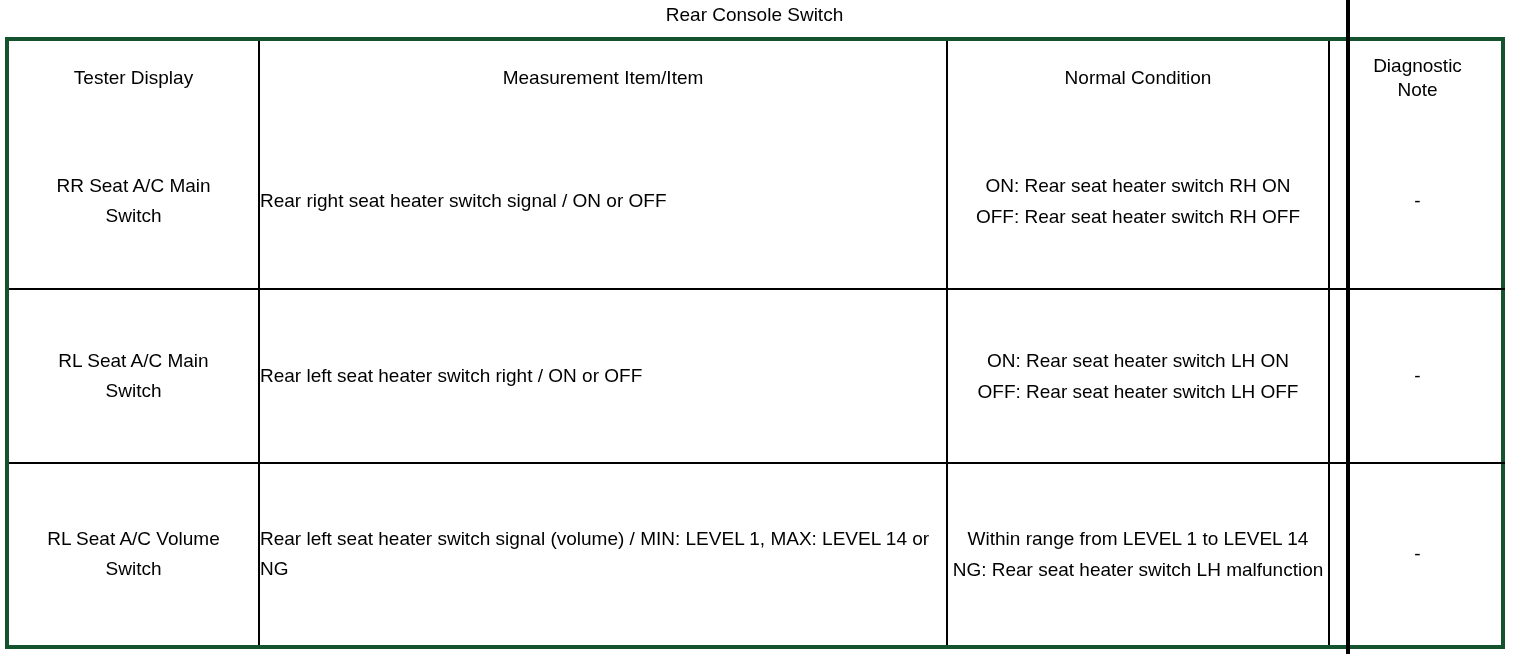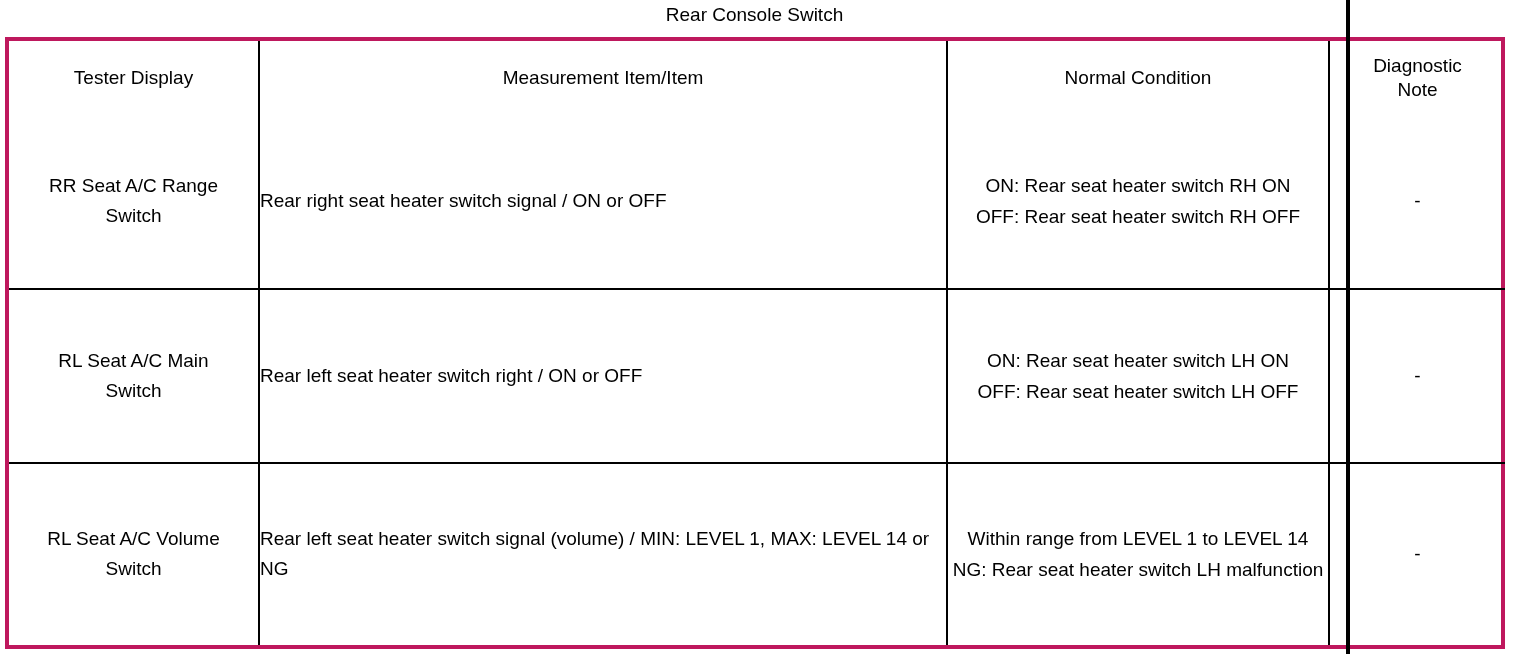--- a/index.html
+++ b/index.html
@@ -46,21 +46,21 @@
     white-space: nowrap;
   }
 
   .table-wrap {
     position: absolute;
     top: 37px;
     left: 5px;
     width: 1500px;
     height: 612px;
     box-sizing: border-box;
-    border: 4px solid #be185d;
+    border: 4px solid #14532d;
   }
 
   table.spec-table {
     border-collapse: collapse;
     table-layout: fixed;
     width: 100%;
     height: 100%;
   }
 
   table.spec-table td,
@@ -138,21 +138,21 @@
         <tr>
           <th class="multiline">Tester Display</th>
           <th class="multiline">Measurement Item/Item</th>
           <th class="multiline">Normal Condition</th>
           <th class="multiline">Diagnostic
 Note</th>
         </tr>
       </thead>
       <tbody>
         <tr>
-          <td class="cell-tester multiline">RR Seat A/C Range
+          <td class="cell-tester multiline">RR Seat A/C Main
 Switch</td>
           <td class="cell-measure multiline">Rear right seat heater switch signal / ON or OFF</td>
           <td class="cell-normal multiline">ON: Rear seat heater switch RH ON
 OFF: Rear seat heater switch RH OFF</td>
           <td class="cell-note">-</td>
         </tr>
         <tr>
           <td class="cell-tester multiline">RL Seat A/C Main
 Switch</td>
           <td class="cell-measure multiline">Rear left seat heater switch right / ON or OFF</td>

